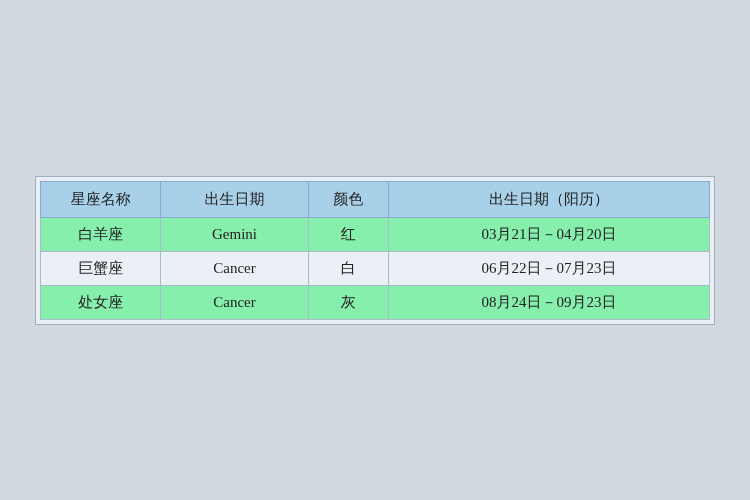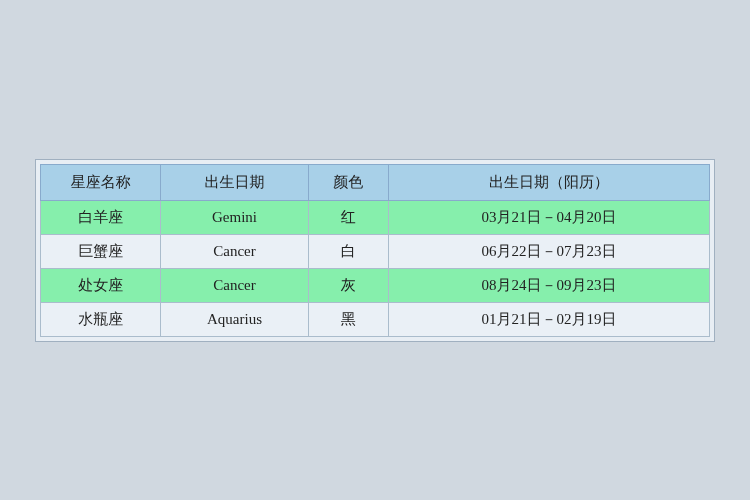--- a/index.html
+++ b/index.html
@@ -83,21 +83,15 @@
           <td>Cancer</td>
           <td>白</td>
           <td>06月22日－07月23日</td>
         </tr>
         <tr>
           <td>处女座</td>
           <td>Cancer</td>
           <td>灰</td>
           <td>08月24日－09月23日</td>
         </tr>
-        <tr>
-          <td>水瓶座</td>
-          <td>Aquarius</td>
-          <td>黑</td>
-          <td>01月21日－02月19日</td>
-        </tr>
       </tbody>
   </table>
 </div>
 
 </body></html>

